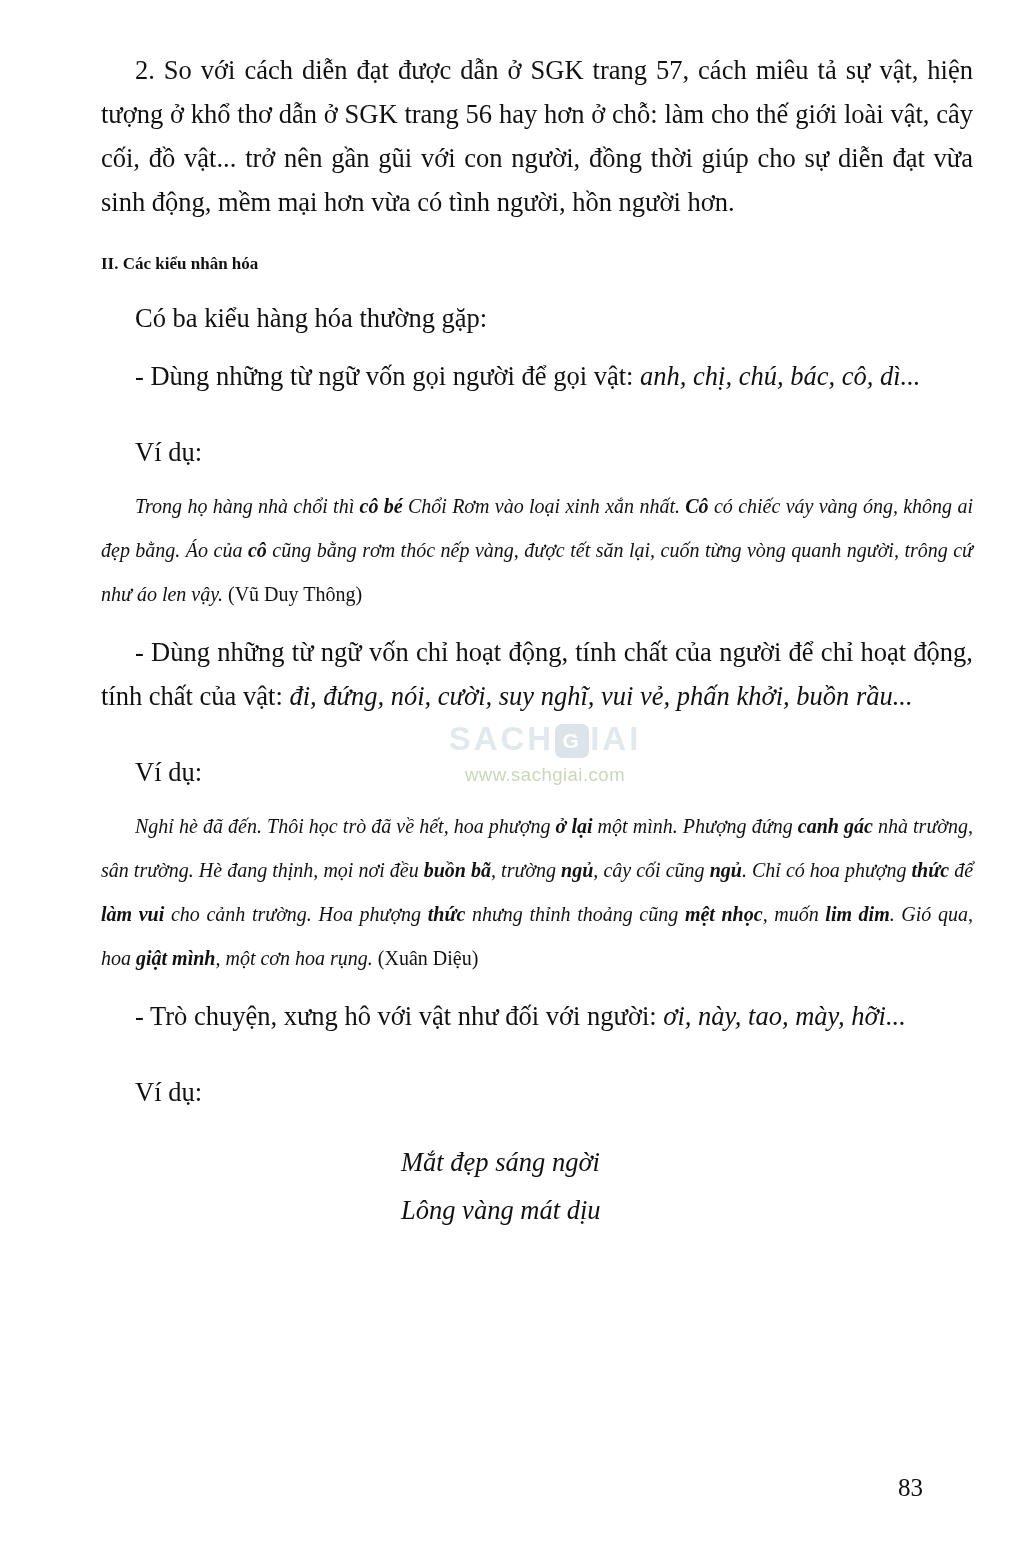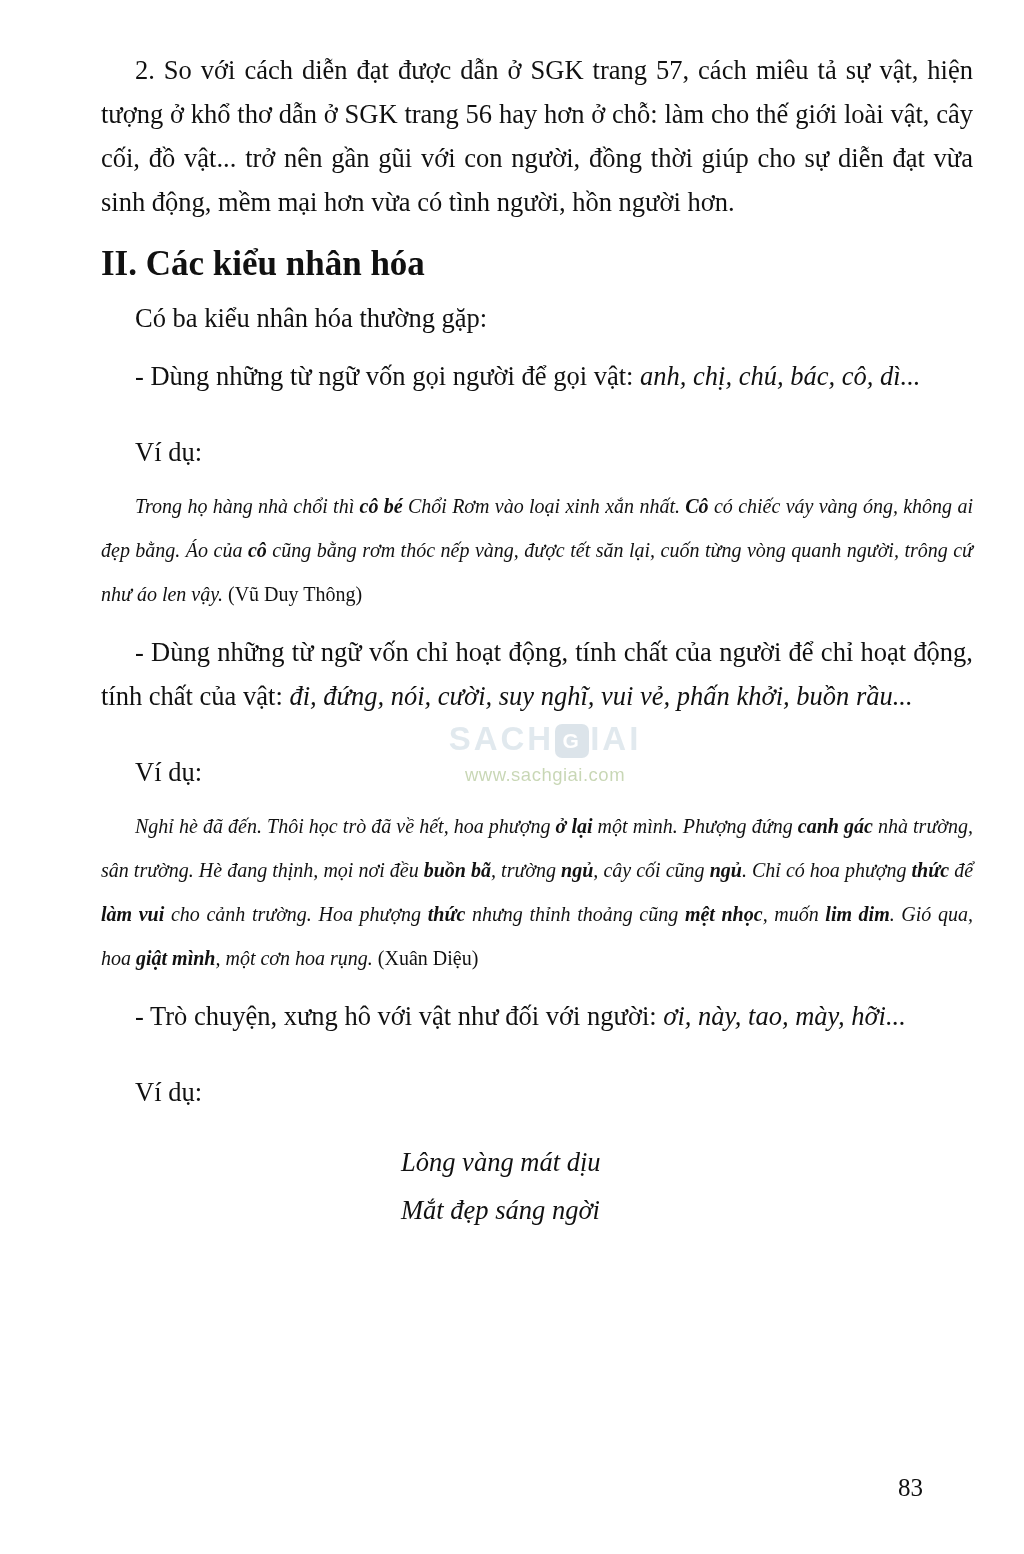--- a/index.html
+++ b/index.html
@@ -27,21 +27,21 @@
     margin: 0 0 4px 0;
     font-size: 26.5px;
     line-height: 44px;
     text-align: justify;
     text-justify: inter-word;
   }
   .indent {
     text-indent: 34px;
   }
   .heading {
-    font-size: 35px;
+    font-size: 17px;
     line-height: 44px;
     font-weight: bold;
     margin: 18px 0 10px 0;
   }
   .example-label {
     margin-top: 32px;
     margin-bottom: 10px;
     text-indent: 34px;
   }
   .quote {
@@ -122,41 +122,41 @@
 <body>
 
 <div class="page">
 
   <div class="content">
 
     <p class="indent">2. So với cách diễn đạt được dẫn ở SGK trang 57, cách miêu tả sự vật, hiện tượng ở khổ thơ dẫn ở SGK trang 56 hay hơn ở chỗ: làm cho thế giới loài vật, cây cối, đồ vật... trở nên gần gũi với con người, đồng thời giúp cho sự diễn đạt vừa sinh động, mềm mại hơn vừa có tình người, hồn người hơn.</p>
 
     <div class="heading">II. Các kiểu nhân hóa</div>
 
-    <p class="indent">Có ba kiểu nhân hóa thường gặp:</p>
+    <p class="indent">Có ba kiểu hàng hóa thường gặp:</p>
 
     <p class="indent spaced"><span>- Dùng những từ ngữ vốn gọi người để gọi vật: </span><em class="it">anh, chị, chú, bác, cô, dì...</em></p>
 
     <p class="example-label">Ví dụ:</p>
 
     <p class="quote"><span>Trong họ hàng nhà chổi thì </span><b>cô bé</b><span> Chổi Rơm vào loại xinh xắn nhất. </span><b>Cô</b><span> có chiếc váy vàng óng, không ai đẹp bằng. Áo của </span><b>cô</b><span> cũng bằng rơm thóc nếp vàng, được tết săn lại, cuốn từng vòng quanh người, trông cứ như áo len vậy. </span><span class="roman">(Vũ Duy Thông)</span></p>
 
     <p class="indent spaced"><span>- Dùng những từ ngữ vốn chỉ hoạt động, tính chất của người để chỉ hoạt động, tính chất của vật: </span><em class="it">đi, đứng, nói, cười, suy nghĩ, vui vẻ, phấn khởi, buồn rầu...</em></p>
 
     <p class="example-label">Ví dụ:</p>
 
     <p class="quote"><span>Nghỉ hè đã đến. Thôi học trò đã về hết, hoa phượng </span><b>ở lại</b><span> một mình. Phượng đứng </span><b>canh gác</b><span> nhà trường, sân trường. Hè đang thịnh, mọi nơi đều </span><b>buồn bã</b><span>, trường </span><b>ngủ</b><span>, cây cối cũng </span><b>ngủ</b><span>. Chỉ có hoa phượng </span><b>thức</b><span> để </span><b>làm vui</b><span> cho cảnh trường. Hoa phượng </span><b>thức</b><span> nhưng thỉnh thoảng cũng </span><b>mệt nhọc</b><span>, muốn </span><b>lim dim</b><span>. Gió qua, hoa </span><b>giật mình</b><span>, một cơn hoa rụng. </span><span class="roman">(Xuân Diệu)</span></p>
 
     <p class="indent spaced"><span>- Trò chuyện, xưng hô với vật như đối với người: </span><em class="it">ơi, này, tao, mày, hỡi...</em></p>
 
     <p class="example-label">Ví dụ:</p>
 
     <div class="poem">
+      <div>Mắt đẹp sáng ngời</div>
       <div>Lông vàng mát dịu</div>
-      <div>Mắt đẹp sáng ngời</div>
     </div>
 
   </div>
 
   <div class="watermark">
     <div class="wm-top"><span>SACH</span><span class="wm-badge">G</span><span>IAI</span></div>
     <div class="wm-bottom">www.sachgiai.com</div>
   </div>
 
   <div class="page-number">83</div>

